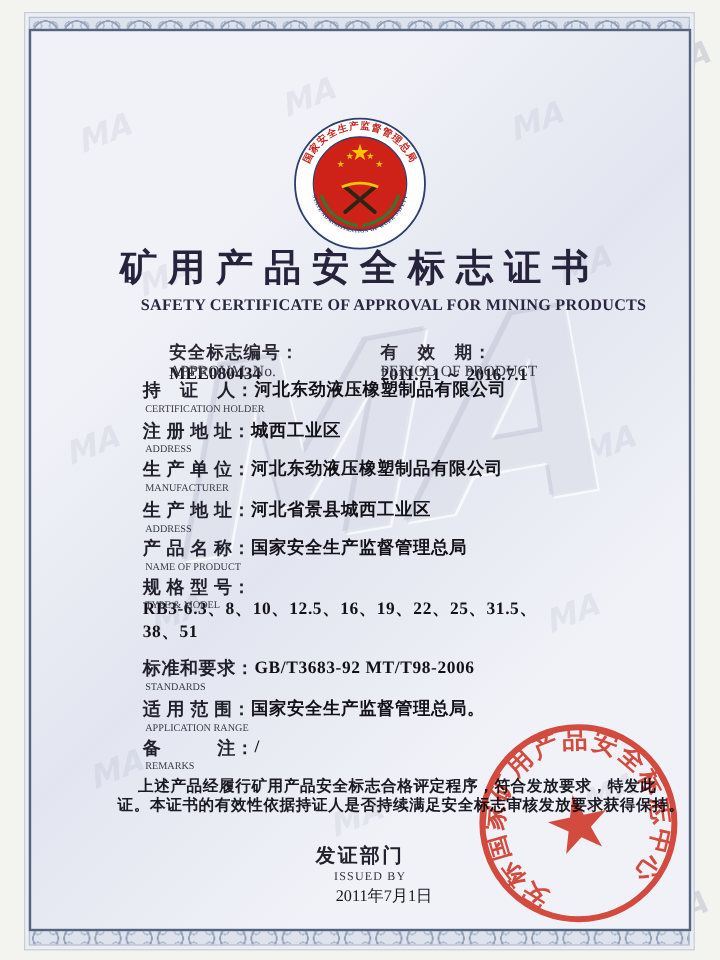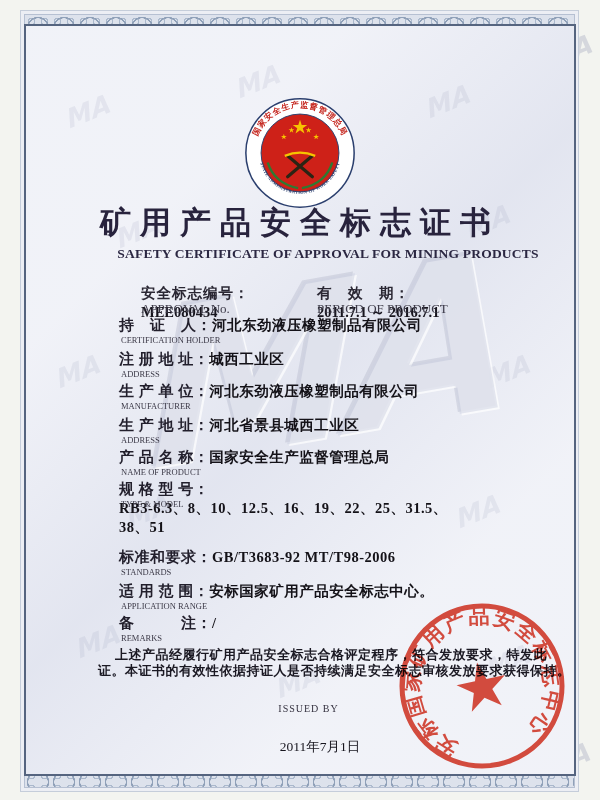--- a/index.html
+++ b/index.html
@@ -176,35 +176,36 @@
       </div>
       <div class="row" style="min-height:68px">
         <span class="cn">规 格 型 号：</span><span class="val">RB3-6.3、8、10、12.5、16、19、22、25、31.5、38、51</span>
         <div class="sub">TYPE &amp; MODEL</div>
       </div>
       <div class="row" style="min-height:34px">
         <span class="cn">标准和要求：</span><span class="val">GB/T3683-92 MT/T98-2006</span>
         <div class="sub">STANDARDS</div>
       </div>
       <div class="row" style="min-height:32px">
-        <span class="cn">适 用 范 围：</span><span class="val">安标国家矿用产品安全标志中心。</span>
+        <span class="cn">适 用 范 围：</span><span class="val">国家安全生产监督管理总局。</span>
         <div class="sub">APPLICATION RANGE</div>
       </div>
       <div class="row" style="min-height:32px">
         <span class="cn">备　　　注：</span><span class="val">/</span>
         <div class="sub">REMARKS</div>
       </div>
     </div>
 
     <div class="statement">
       <div class="l1">上述产品经履行矿用产品安全标志合格评定程序，符合发放要求，特发此</div>
       <div class="l2">证。本证书的有效性依据持证人是否持续满足安全标志审核发放要求获得保持。</div>
     </div>
 
     <div class="issued">
+      <div class="cn">发证部门</div>
       <div class="sub">ISSUED BY</div>
     </div>
     <div class="date">2011年7月1日</div>
 
     <svg class="seal" viewBox="0 0 180 180">
       <circle cx="90" cy="90" r="80" fill="none" stroke="#dc3b2b" stroke-width="5"></circle>
       <defs>
         <path id="sealArc" d="M 90,153 A 63,63 0 1 1 90.01,153"></path>
       </defs>
       <text font-size="21" font-weight="bold" fill="#dc3b2b" letter-spacing="2">

